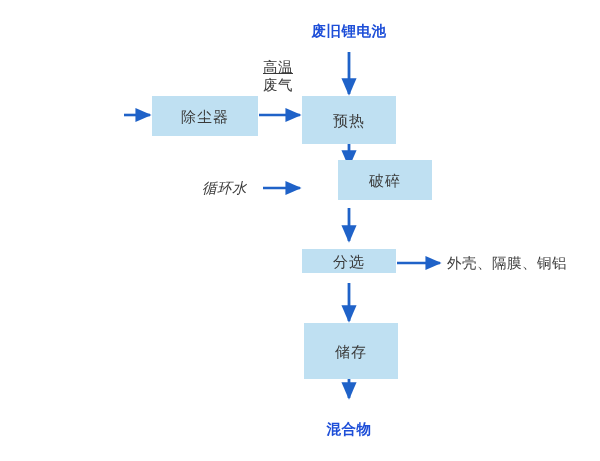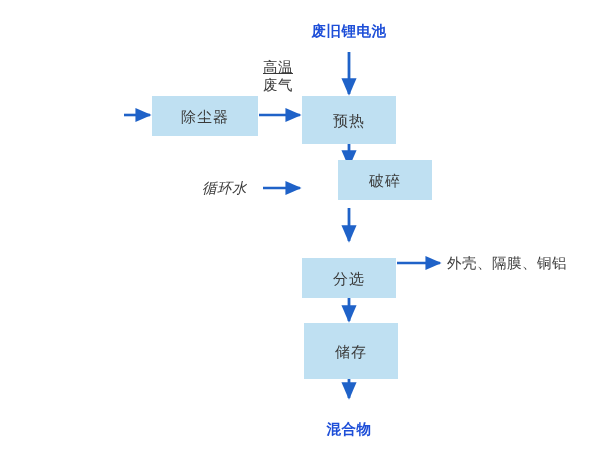--- a/index.html
+++ b/index.html
@@ -95,21 +95,21 @@
   </div>
 
   <div class="pbox" style="left:302px; top:96px; width:94px; height:48px;">
     <span>预热</span>
   </div>
 
   <div class="pbox" style="left:302px; top:160px; width:94px; height:40px;margin-left:36px;">
     <span>破碎</span>
   </div>
 
-  <div class="pbox" style="left:302px; top:258px; width:94px; height:40px;">
+  <div class="pbox" style="left:302px; top:249px; width:94px; height:24px;">
     <span>分选</span>
   </div>
 
   <div class="pbox" style="left:304px; top:323px; width:94px; height:56px;">
     <span>储存</span>
   </div>
 
 
   <div class="lbl center" style="left:256px; top:58px; width:44px;text-decoration:underline;">高温</div>
   <div class="lbl center" style="left:256px; top:76px; width:44px;text-align:center;">废气</div>

